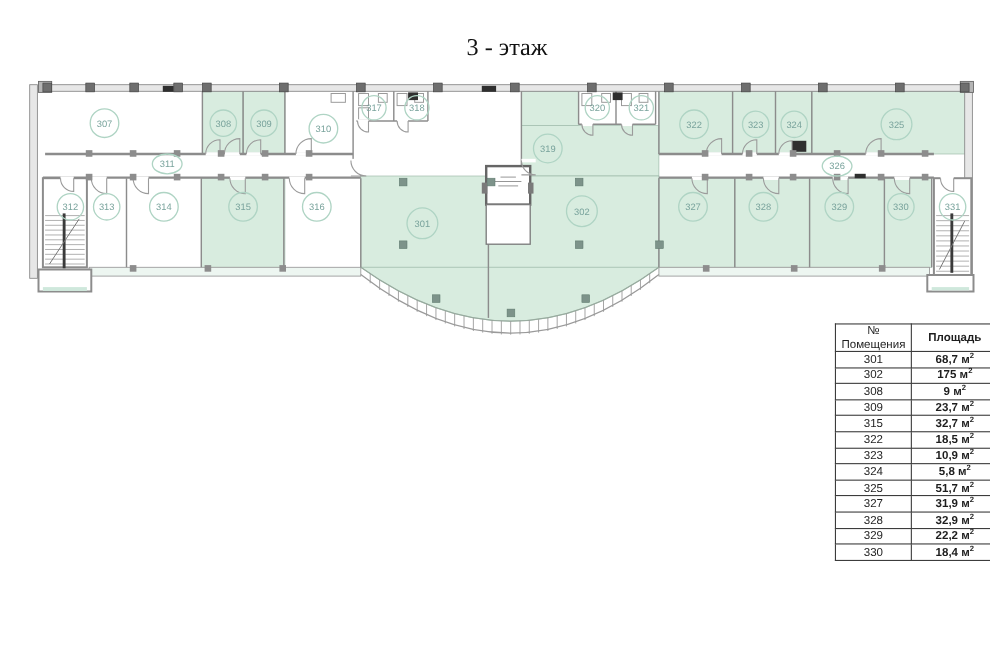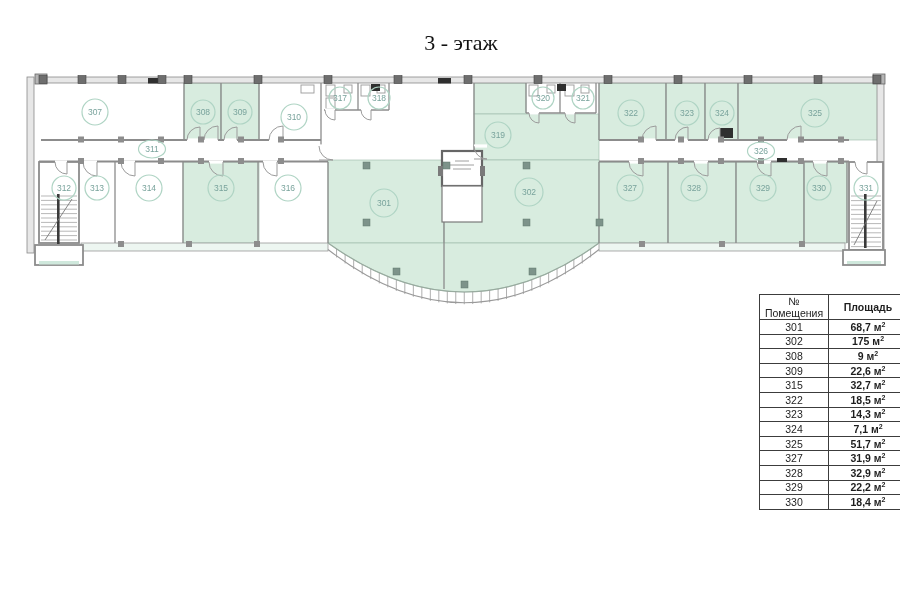--- a/index.html
+++ b/index.html
@@ -397,37 +397,37 @@
         <tr>
             <td>302</td>
             <td><span>175 м</span><sup>2</sup></td>
           </tr>
         <tr>
             <td>308</td>
             <td><span>9 м</span><sup>2</sup></td>
           </tr>
         <tr>
             <td>309</td>
-            <td><span>22,6 м</span><sup>2</sup></td>
+            <td><span>23,7 м</span><sup>2</sup></td>
           </tr>
         <tr>
             <td>315</td>
             <td><span>32,7 м</span><sup>2</sup></td>
           </tr>
         <tr>
             <td>322</td>
             <td><span>18,5 м</span><sup>2</sup></td>
           </tr>
         <tr>
             <td>323</td>
-            <td><span>14,3 м</span><sup>2</sup></td>
+            <td><span>10,9 м</span><sup>2</sup></td>
           </tr>
         <tr>
             <td>324</td>
-            <td><span>7,1 м</span><sup>2</sup></td>
+            <td><span>5,8 м</span><sup>2</sup></td>
           </tr>
         <tr>
             <td>325</td>
             <td><span>51,7 м</span><sup>2</sup></td>
           </tr>
         <tr>
             <td>327</td>
             <td><span>31,9 м</span><sup>2</sup></td>
           </tr>
         <tr>

